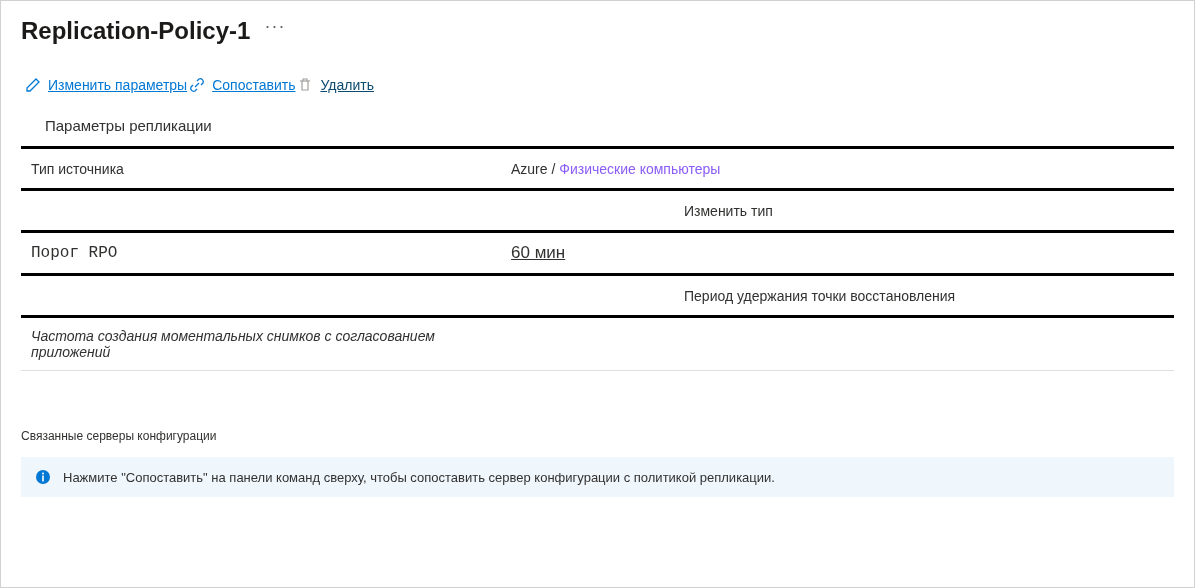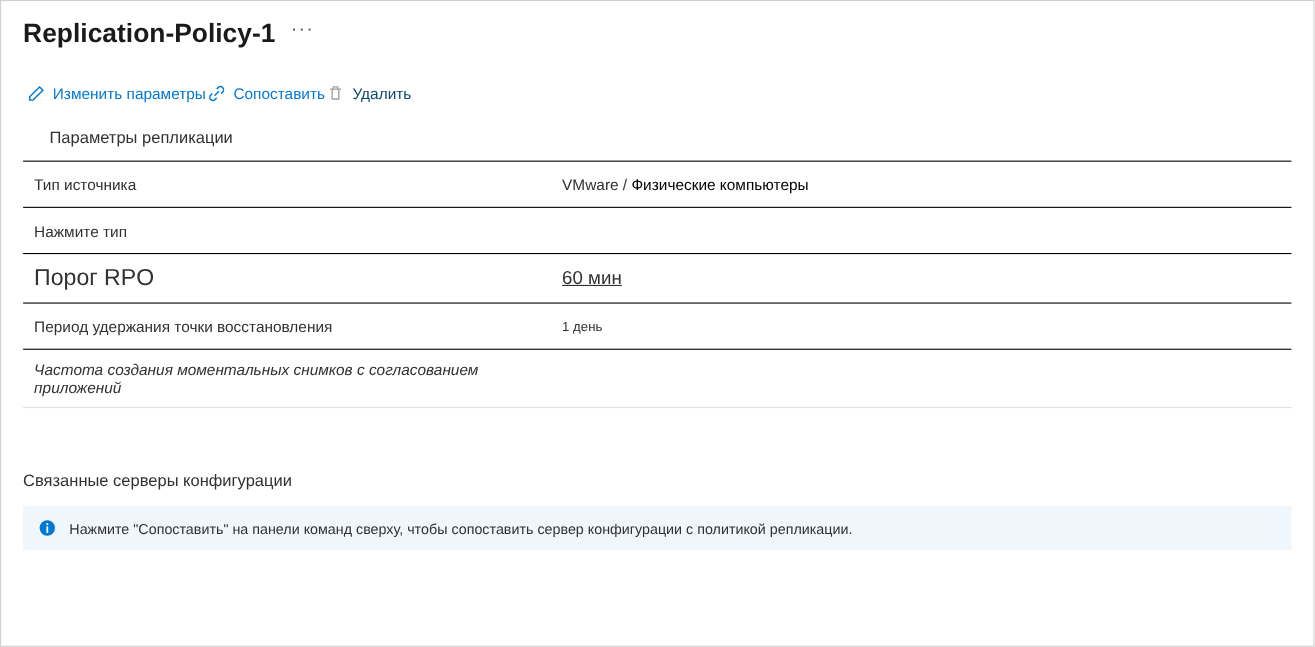--- a/index.html
+++ b/index.html
@@ -39,20 +39,21 @@
       padding: 24px 20px 14px 24px;
       gap: 2px;
     }
     .toolbar-item {
       display: inline-flex;
       align-items: flex-start;
       color: #0078d4;
       font-size: 14px;
       cursor: pointer;
       gap: 7px;
+      text-decoration: underline;
     }
     .toolbar-item.disabled {
       color: #0c4a6e;
       cursor: default;
     }
     .toolbar-icon {
       display: inline-flex;
       align-items: center;
       justify-content: center;
       width: 16px;
@@ -62,57 +63,59 @@
       font-size: 15px;
       color: #323130;
       padding: 10px 20px 12px 20px;
       margin-left: 24px;
     }
     .table {
       padding: 0 20px;
     }
     .row {
       display: flex;
-      border-top: 1px solid #000000;
+      border-top: 3px solid #000000;
       padding: 10px 10px;
       align-items: center;
       min-height: 42px;
+      justify-content: flex-end;
     }
     .row:last-child {
       border-bottom: 1px solid #e1dfdd;
       font-style: italic;
     }
     .row-label {
       flex: 0 0 480px;
       font-size: 14px;
       color: #323130;
     }
     .row-value {
       flex: 1;
       font-size: 14px;
       color: #323130;
     }
     .row-value .muted {
-      color: #000000;
+      color: #8b5cf6;
     }
     .row.emph .row-label {
-      font-size: 21px;
+      font-size: 16px;
+      font-family: Liberation Mono, monospace;
     }
     .row.emph .row-value {
       font-size: 17px;
       text-decoration: underline;
     }
     .row.small .row-value {
       font-size: 12px;
     }
     .section2 {
       margin-top: 58px;
     }
     .section2-title {
-      font-size: 15px;
+      font-size: 12px;
       color: #323130;
       padding: 0 20px 14px 20px;
     }
     .info-banner {
       margin: 0 20px;
       background: #eff6fc;
       padding: 12px 14px;
       display: flex;
       align-items: center;
       gap: 12px;
@@ -168,33 +171,32 @@
     <span>Удалить</span>
   </div>
 </div>
 
 <div class="section-title">Параметры репликации</div>
 
 <div class="table">
   <div class="row">
     <div class="row-label">Тип источника</div>
     <div class="row-value">
-      <span class="vmware-bold">VMware /</span><span class="muted"> Физические компьютеры</span>
+      <span class="vmware-bold">Azure /</span><span class="muted"> Физические компьютеры</span>
     </div>
   </div>
   <div class="row">
-    <div class="row-label">Нажмите тип</div>
+    <div class="row-label">Изменить тип</div>
   </div>
   <div class="row emph">
     <div class="row-label">Порог RPO</div>
     <div class="row-value">60 мин</div>
   </div>
   <div class="row small">
     <div class="row-label">Период удержания точки восстановления</div>
-    <div class="row-value">1 день</div>
   </div>
   <div class="row">
     <div class="row-label">Частота создания моментальных снимков с согласованием приложений</div>
     <div class="row-value"></div>
   </div>
 </div>
 
 <div class="section2">
   <div class="section2-title">Связанные серверы конфигурации</div>
   <div class="info-banner">

